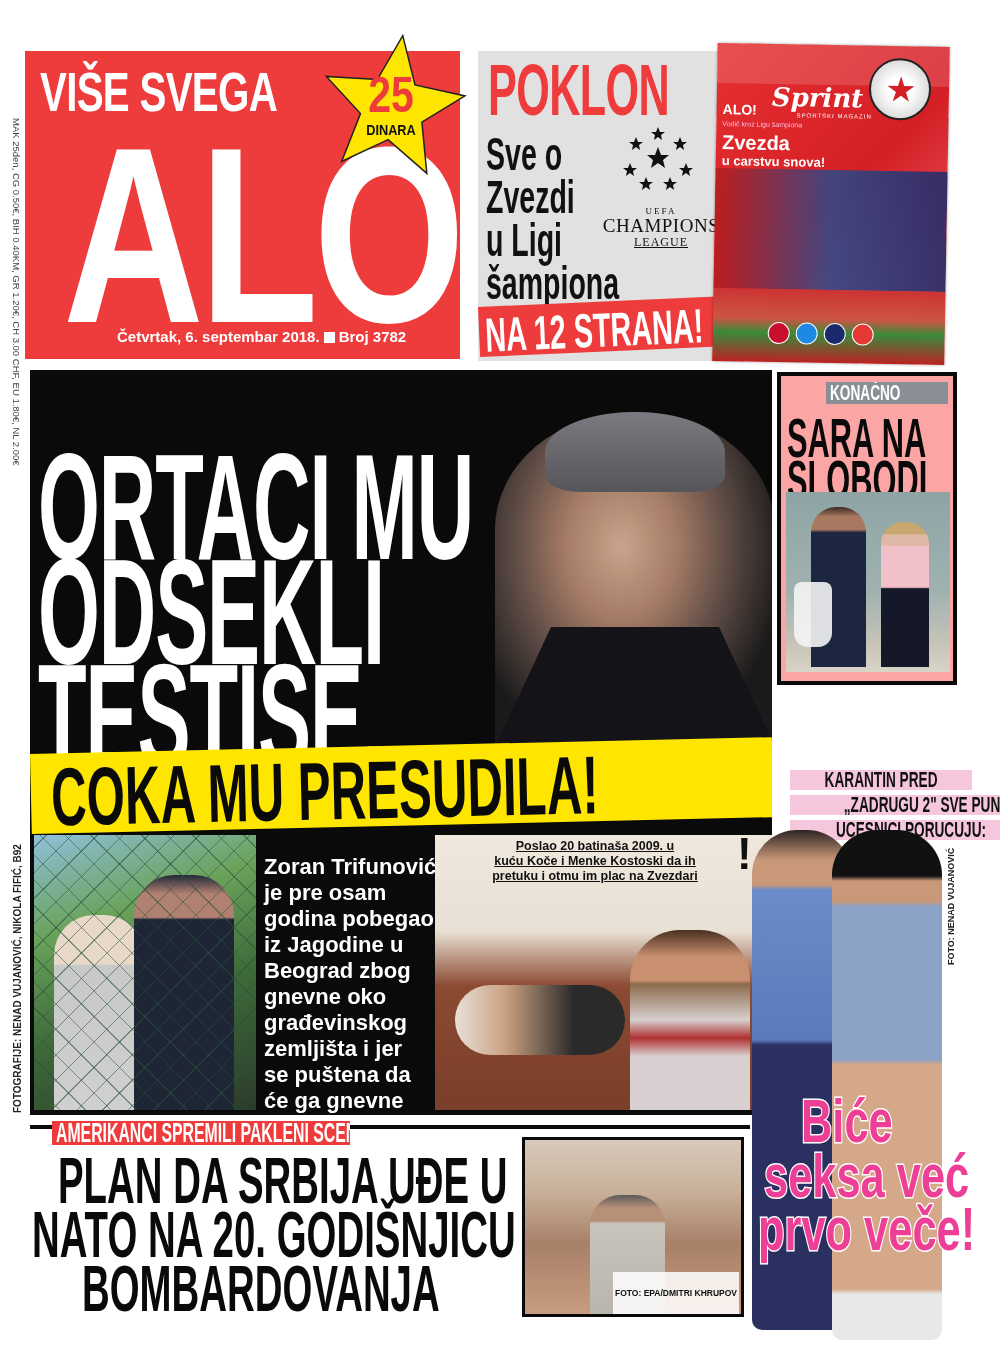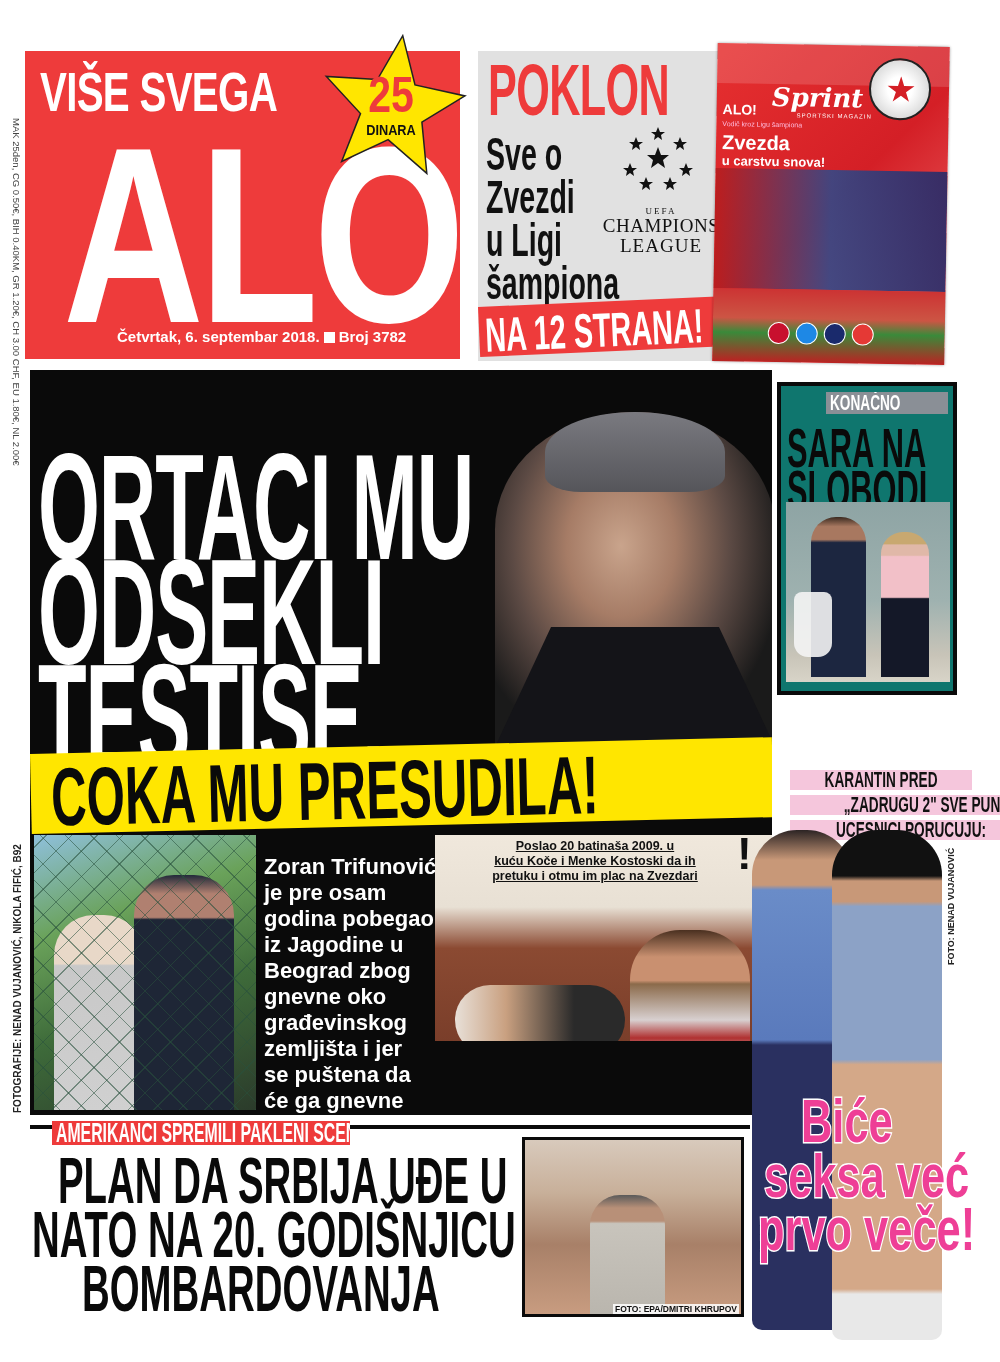--- a/index.html
+++ b/index.html
@@ -25,21 +25,21 @@
   #price-star .cur { position: absolute; left: 33px; top: 91px; width: 80px; text-align: center; font-size: 15px; font-weight: 900; color: #111; transform: scaleX(0.85); }
 
   
   #promo { left: 478px; top: 51px; width: 244px; height: 310px; background: #e1e1e1; overflow: hidden; padding-left: 20px; }
   #promo .kicker { position: absolute; left: 10px; top: -2px; color: #ee3b3b; font-size: 72px; font-weight: 900; transform: scaleX(0.6); transform-origin: left top; white-space: nowrap; letter-spacing: -1px; }
   #promo .line { position: absolute; left: 8px; color: #111; font-size: 46px; font-weight: 900; transform: scaleX(0.62); transform-origin: left top; white-space: nowrap; line-height: 1; }
   #cl-logo { left: 620px; top: 125px; width: 76px; height: 70px; }
   #cl-text { left: 598px; top: 206px; width: 126px; text-align: center; font-family: "Liberation Serif", serif; color: #111; }
   #cl-text .uefa { font-size: 9px; letter-spacing: 2px; }
   #cl-text .champ { font-size: 19px; letter-spacing: 0.5px; line-height: 1; }
-  #cl-text .league { font-size: 19px; letter-spacing: 1px; }
+  #cl-text .league { font-size: 12px; letter-spacing: 1px; text-decoration: underline; }
   #promo-banner { left: 478px; top: 307px; width: 250px; height: 50px; background: #ee3b3b; transform: rotate(-2.5deg); transform-origin: left top; overflow: hidden; }
   #promo-banner span { position: absolute; left: 6px; top: 1px; color: #fff; font-size: 48px; font-weight: 900; transform: scaleX(0.6); transform-origin: left top; white-space: nowrap; }
 
   
   #sprint-mag { left: 715px; top: 45px; width: 232px; height: 318px; background: linear-gradient(135deg,#e63030 0%,#d41f26 50%,#f07070 100%); transform: rotate(1deg); overflow: hidden; box-shadow: 0 0 3px rgba(0,0,0,0.4); }
   #sprint-mag .topbar { position: absolute; left: 0; top: 0; width: 100%; height: 40px; background: rgba(255,255,255,0.15); font-size: 6px; color: #fff; }
   #sprint-mag .alo { position: absolute; left: 6px; top: 58px; color: #fff; font-weight: 900; font-size: 14px; }
   #sprint-mag .brand { position: absolute; left: 55px; top: 38px; color: #fff; font-style: italic; font-weight: 900; font-size: 26px; font-family: "DejaVu Serif", serif; }
   #sprint-mag .brand-sub { position: absolute; left: 80px; top: 68px; color: #fff; font-size: 6px; letter-spacing: 1px; }
   #sprint-mag .small { position: absolute; left: 6px; top: 77px; color: #fbd; font-size: 7px; }
@@ -64,29 +64,29 @@
   #bubble { position: absolute; left: 385px; top: 205px; width: 140px; height: 140px; border-radius: 50%; background: #f2f2f2; display: flex; align-items: center; justify-content: center; text-align: center; padding: 12px; }
   #bubble span { font-size: 10px; font-weight: bold; color: #222; line-height: 1.2; }
   #yellow-banner { position: absolute; left: 0; top: 384px; width: 742px; height: 80px; background: #ffe600; transform: rotate(-1.3deg); transform-origin: left top; }
   #yellow-banner span { position: absolute; left: 20px; top: 3px; color: #0a0a0a; font-size: 82px; font-weight: 900; transform: scaleX(0.6); transform-origin: left top; white-space: nowrap; line-height: 1; }
   #photo-fence { position: absolute; left: 4px; top: 465px; width: 222px; height: 275px; background: linear-gradient(160deg,#8fc0dc 0%,#6aa25a 30%,#3e6b3a 60%,#2b3b2b 100%); overflow: hidden; }
   #photo-fence .woman { position: absolute; left: 20px; top: 80px; width: 90px; height: 195px; border-radius: 40px 40px 0 0; background: linear-gradient(180deg,#e8d8c8 0%,#e8d8c8 25%,#c8c8c8 26%,#d0d0d0 100%); }
   #photo-fence .officer { position: absolute; left: 100px; top: 40px; width: 100px; height: 235px; border-radius: 40px 40px 0 0; background: linear-gradient(180deg,#222a3a 0%,#b08070 8%,#b08070 18%,#1e2636 19%,#1e2636 100%); }
   #photo-fence .mesh { position: absolute; inset: 0; background-image: repeating-linear-gradient(45deg, rgba(40,80,60,0.55) 0 1px, transparent 1px 18px), repeating-linear-gradient(-45deg, rgba(40,80,60,0.55) 0 1px, transparent 1px 18px); }
   #sidebar-text { position: absolute; left: 234px; top: 484px; width: 170px; color: #fff; font-size: 22px; font-weight: bold; line-height: 26px; }
   #sidebar-text div { white-space: nowrap; }
-  #photo-couch { position: absolute; left: 405px; top: 465px; width: 337px; height: 206px; background: linear-gradient(180deg,#f0e8dc 0%,#e8e0d4 35%,#8b4a32 55%,#7a3e2a 100%); overflow: hidden; }
+  #photo-couch { position: absolute; left: 405px; top: 465px; width: 337px; height: 275px; background: linear-gradient(180deg,#f0e8dc 0%,#e8e0d4 35%,#8b4a32 55%,#7a3e2a 100%); overflow: hidden; }
   #photo-couch .caption { position: absolute; left: 10px; top: 4px; width: 300px; text-align: center; font-size: 12.5px; font-weight: bold; color: #111; line-height: 15px; }
   #photo-couch .caption div { text-decoration: underline; }
   #photo-couch .bang { position: absolute; left: 302px; top: -6px; font-size: 44px; font-weight: 900; color: #111; }
   #photo-couch .man { position: absolute; left: 20px; top: 150px; width: 170px; height: 70px; border-radius: 40px; background: linear-gradient(90deg,#e8e0d8 0%,#c9a080 30%,#2a2a2a 70%); }
   #photo-couch .nurse { position: absolute; left: 195px; top: 95px; width: 120px; height: 180px; border-radius: 50px 50px 0 0; background: linear-gradient(180deg,#4a3020 0%,#c99070 15%,#c99070 28%,#8b6a4a 30%,#d8d0d0 50%,#b03030 60%,#d8d0d0 70%); }
 
   
-  #sara-box { left: 777px; top: 382px; width: 180px; height: 313px; border: 4px solid #0a0a0a; background: #0f766e; }
+  #sara-box { left: 777px; top: 372px; width: 180px; height: 313px; border: 4px solid #0a0a0a; background: #fca5a5; }
   #sara-box .kicker { position: absolute; left: 45px; top: 6px; background: #8a8f96; padding: 0 4px; color: #fff; font-size: 22px; font-weight: 900; height: 22px; line-height: 22px; overflow: hidden; }
   #sara-box .kicker span { display: inline-block; transform: scaleX(0.62); transform-origin: left top; white-space: nowrap; }
   #sara-box .hl { position: absolute; left: 6px; color: #0a0a0a; font-size: 56px; font-weight: 900; line-height: 1; transform: scaleX(0.55); transform-origin: left top; white-space: nowrap; }
   #sara-photo { position: absolute; left: 5px; top: 116px; width: 164px; height: 180px; background: linear-gradient(180deg,#8ea4a4 0%,#9fb2b0 55%,#c8c4b8 85%,#d8d4c8 100%); overflow: hidden; }
   #sara-photo .man { position: absolute; left: 25px; top: 15px; width: 55px; height: 160px; border-radius: 25px 25px 0 0; background: linear-gradient(180deg,#3a2a20 0%,#a87860 6%,#a87860 14%,#1c2640 16%,#1c2640 100%); }
   #sara-photo .woman { position: absolute; left: 95px; top: 30px; width: 48px; height: 145px; border-radius: 22px 22px 0 0; background: linear-gradient(180deg,#c8a870 0%,#c8a870 8%,#e0b8a8 9%,#e0b8a8 16%,#f2c0c8 17%,#f2c0c8 45%,#141828 46%,#141828 100%); }
   #sara-photo .bag { position: absolute; left: 8px; top: 90px; width: 38px; height: 65px; border-radius: 8px 8px 14px 14px; background: #f4f4f4; opacity: 0.9; }
   #sara-box .caption { position: absolute; left: 0; top: 296px; width: 172px; text-align: center; font-size: 13.5px; font-weight: bold; color: #111; line-height: 16px; }
 
   #zadruga-kicker { left: 790px; top: 770px; width: 150px; text-align: center; }
@@ -104,21 +104,21 @@
   #main-photo-credit { left: 12px; top: 868px; width: 14px; height: 245px; }
   #main-photo-credit span { position: absolute; left: 0; top: 245px; transform: rotate(-90deg); transform-origin: left top; font-size: 10px; font-weight: bold; color: #222; white-space: nowrap; }
 
   
   #bottom-story { left: 30px; top: 1125px; width: 720px; height: 200px; border-top: 4px solid #0a0a0a; }
   #bottom-kicker { position: absolute; left: 22px; top: -8px; height: 24px; background: #ee3b3b; padding: 0 4px; overflow: hidden; width: 298px; }
   #bottom-kicker span { display: inline-block; color: #fff; font-weight: 900; font-size: 28px; line-height: 24px; transform: scaleX(0.565); transform-origin: left top; white-space: nowrap; }
   #bottom-story .hl { position: absolute; color: #0a0a0a; font-size: 64px; font-weight: 900; line-height: 1; transform: scaleX(0.6); transform-origin: left top; white-space: nowrap; }
   #bottom-photo { position: absolute; left: 492px; top: 8px; width: 222px; height: 180px; border: 3px solid #0a0a0a; background: linear-gradient(180deg,#d8cabc 0%,#c8b09a 30%,#a88068 60%,#c89c80 100%); overflow: hidden; }
   #bottom-photo .woman { position: absolute; left: 65px; top: 55px; width: 75px; height: 130px; border-radius: 30px 30px 0 0; background: linear-gradient(180deg,#5a5a5a 0%,#b89078 10%,#b89078 20%,#c8c4bc 22%,#b8b4ac 100%); }
-  #bottom-photo .caption { position: absolute; right: 2px; bottom: 0; font-size: 8.5px; font-weight: bold; color: #111; background: rgba(255,255,255,0.85); padding: 0 2px; }
+  #bottom-photo .caption { position: absolute; right: 2px; bottom: 0; font-size: 8.5px; font-weight: bold; color: #111; background: rgba(255,255,255,0.85); padding: 16px 2px; }
 </style>
 </head>
 <body>
 
 <div id="price-strip" class="abs">
   <span>MAK 25den, CG 0.50€, BIH 0.40KM, GR 1.20€, CH 3.00 CHF, EU 1.80€, NL 2.00€</span>
 </div>
 
 <div id="masthead" class="abs">
   <div class="tag">VIŠE SVEGA</div>

